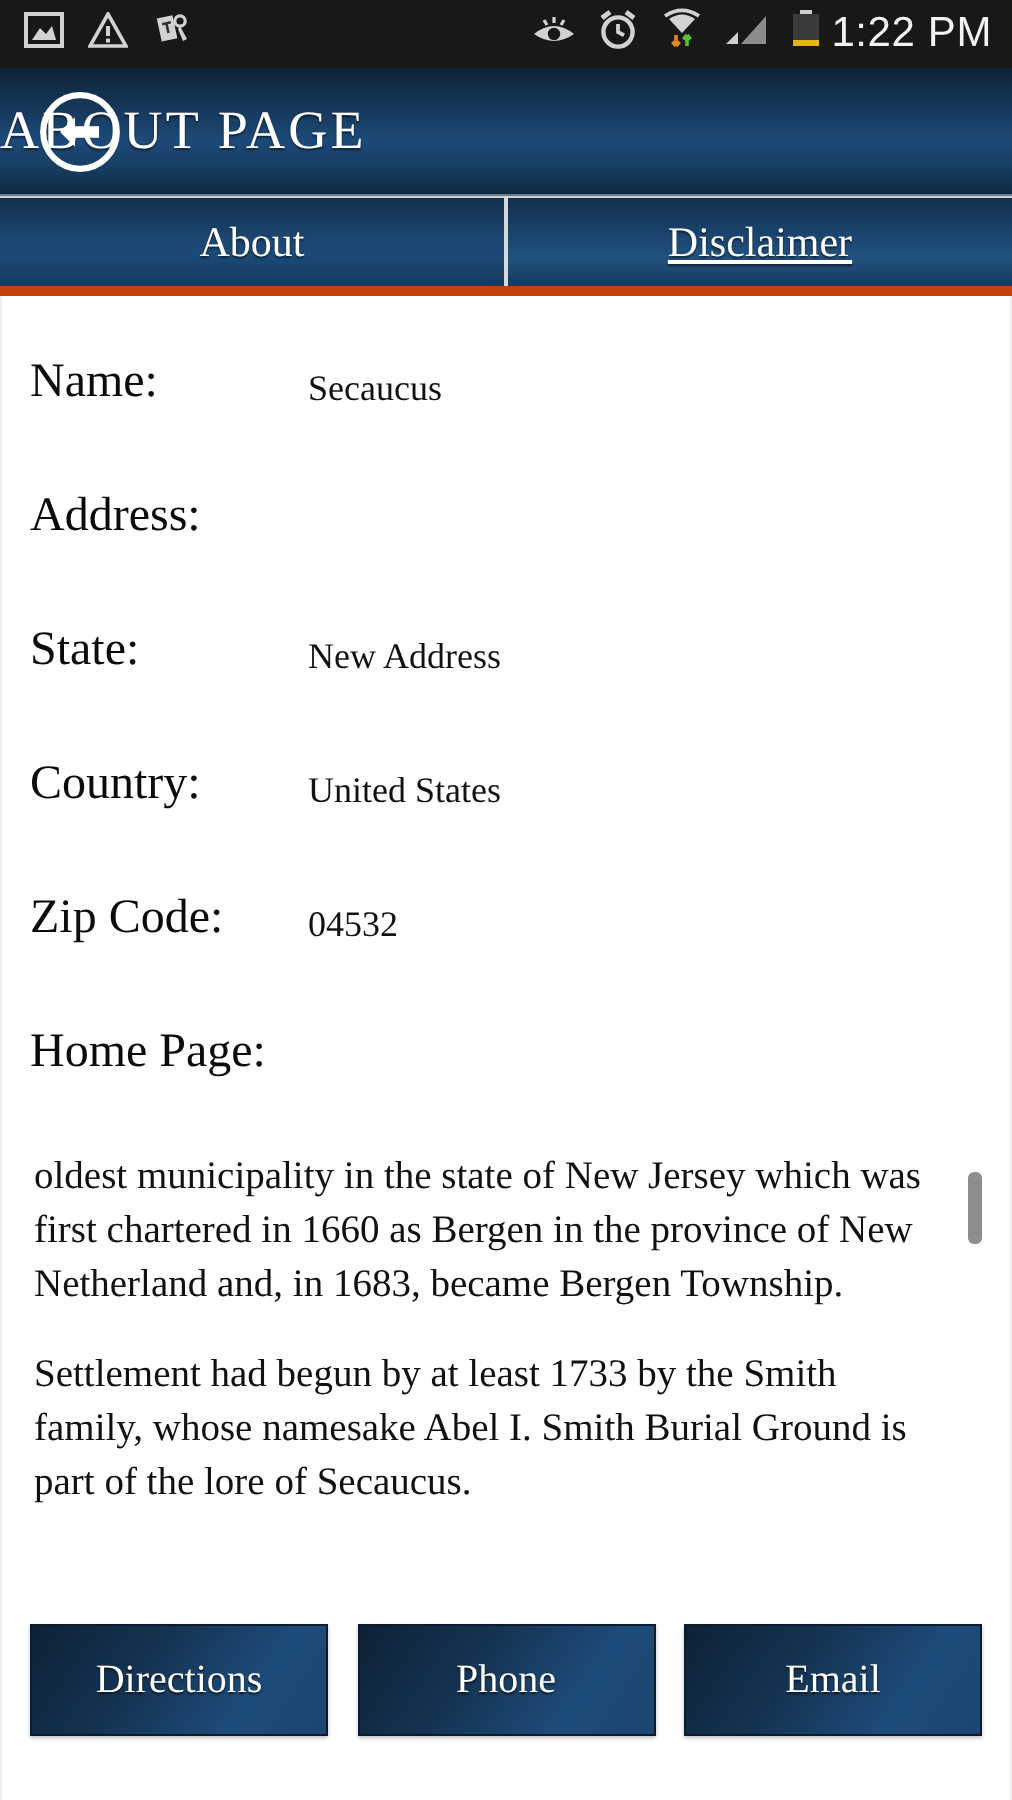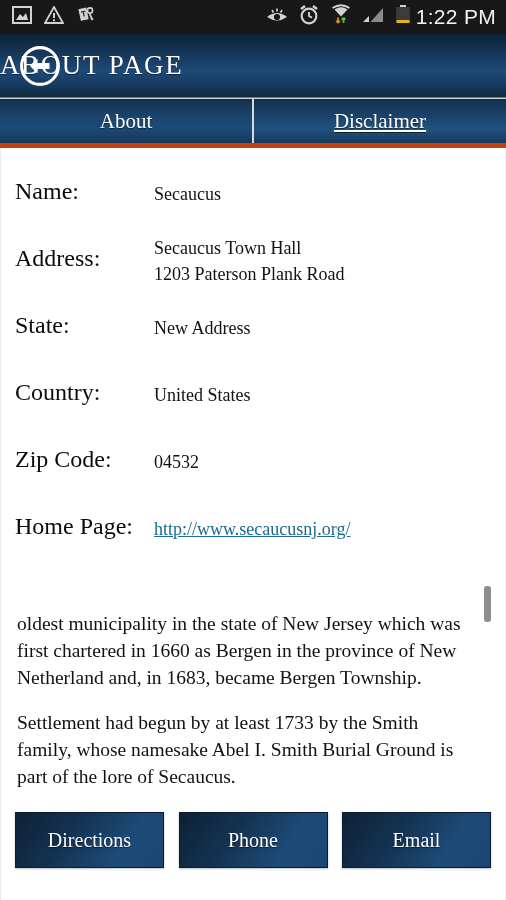--- a/index.html
+++ b/index.html
@@ -149,21 +149,20 @@
     top: 428px;
     left: 0;
     right: 0;
     padding: 0 30px 0 16px;
   }
   .desc p {
     font-size: 19.5px;
     line-height: 1.38;
     color: #111111;
     font-family: "Liberation Serif", serif;
-    margin-top: 35px;
   }
   .desc p + p { margin-top: 18px; }
 
   .scroll-thumb {
     position: absolute;
     top: 438px;
     left: 483px;
     width: 7px;
     height: 36px;
     background: #8d8d8d;
@@ -286,24 +285,20 @@
 
       <div class="field-row">
         <div class="field-label">Name:</div>
         <div class="field-value">
           <span class="vline">Secaucus</span>
         </div>
       </div>
 
       <div class="field-row">
         <div class="field-label">Address:</div>
-        <div class="field-value">
-          <span class="vline">Secaucus Town Hall</span>
-          <span class="vline">1203 Paterson Plank Road</span>
-        </div>
       </div>
 
       <div class="field-row">
         <div class="field-label">State:</div>
         <div class="field-value">
           <span class="vline">New Address</span>
         </div>
       </div>
 
       <div class="field-row">
@@ -315,23 +310,20 @@
 
       <div class="field-row">
         <div class="field-label">Zip Code:</div>
         <div class="field-value">
           <span class="vline">04532</span>
         </div>
       </div>
 
       <div class="field-row">
         <div class="field-label">Home Page:</div>
-        <div class="field-value">
-          <a class="field-link" href="#">http://www.secaucusnj.org/</a>
-        </div>
       </div>
 
     </div>
 
     <div class="desc">
       <p>oldest municipality in the state of New Jersey which was first chartered in 1660 as Bergen in the province of New Netherland and, in 1683, became Bergen Township.</p>
       <p>Settlement had begun by at least 1733 by the Smith family, whose namesake Abel I. Smith Burial Ground is part of the lore of Secaucus.</p>
     </div>
 
     <div class="scroll-thumb"></div>

